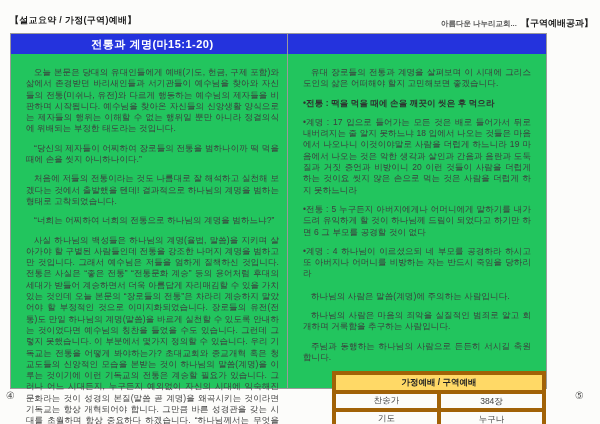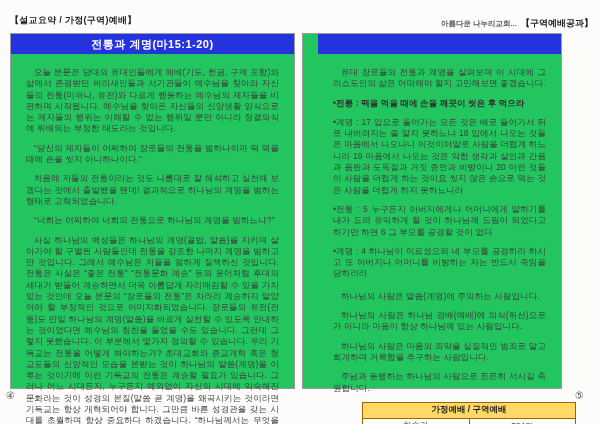--- a/index.html
+++ b/index.html
@@ -25,21 +25,21 @@
   .hdr-right .church{font-size:7.5px;color:#555;font-weight:bold;}
   .hdr-right .label{font-size:9px;font-weight:bold;color:#1e1e1e;margin-left:2px;}
 
   
   .pagebox{
     position:absolute;top:33px;height:356px;
     border:1px solid #9a9a9a;background:#22c55e;
     box-sizing:border-box;
   }
   .pagebox.left{left:10px;width:285px;}
-  .pagebox.right{left:302px;width:260px;padding-left:15px;}
+  .pagebox.right{left:287px;width:260px;}
 
   .titlebar{
     height:20px;background:#2433dd;
     display:flex;align-items:center;justify-content:center;
     color:#fff;font-weight:bold;font-size:11px;letter-spacing:.5px;
   }
 
   .bodytext{
     padding:5px 7px 0 7px;
     font-size:8.5px;line-height:11.3px;
@@ -53,21 +53,21 @@
 
   
   table.worship{
     border-collapse:collapse;
     margin:8px 0 0 44px;
     width:214px;
     font-size:8.5px;color:#3d3d3d;
     table-layout:fixed;
   }
   table.worship th,table.worship td{
-    border:1px solid #a16207;
+    border:4px solid #a16207;
     padding:1px 2px;text-align:center;vertical-align:middle;
   }
   table.worship th{
     background:#ffd966;font-weight:bold;color:#222;height:13px;
   }
   table.worship td.lbl{width:66px;height:12px;}
   table.worship td.val{white-space:pre-line;line-height:10.5px;}
 
   
   .pgnum{
@@ -105,21 +105,20 @@
 
   <div class="pagebox right">
     <div class="titlebar"></div>
     <div class="bodytext">
       <p class="indent">유대 장로들의 전통과 계명을 살펴보며 이 시대에 그리스도인의 삶은 어떠해야 할지 고민해보면 좋겠습니다.</p>
       <p class="bullet bold">•전통 : 떡을 먹을 때에 손을 깨끗이 씻은 후 먹으라</p>
       <p class="bullet">•계명 : 17 입으로 들어가는 모든 것은 배로 들어가서 뒤로 내버려지는 줄 알지 못하느냐 18 입에서 나오는 것들은 마음에서 나오나니 이것이야말로 사람을 더럽게 하느니라 19 마음에서 나오는 것은 악한 생각과 살인과 간음과 음란과 도둑질과 거짓 증언과 비방이니 20 이런 것들이 사람을 더럽게 하는 것이요 씻지 않은 손으로 먹는 것은 사람을 더럽게 하지 못하느니라</p>
       <p class="bullet">•전통 : 5 누구든지 아버지에게나 어머니에게 말하기를 내가 드려 유익하게 할 것이 하나님께 드림이 되었다고 하기만 하면 6 그 부모를 공경할 것이 없다</p>
       <p class="bullet">•계명 : 4 하나님이 이르셨으되 네 부모를 공경하라 하시고 또 아버지나 어머니를 비방하는 자는 반드시 죽임을 당하리라</p>
       <p class="indent gap">하나님의 사람은 말씀(계명)에 주의하는 사람입니다.</p>
-      <p class="indent">하나님의 사람은 하나님 경배(예배)에 의식(위선)으로 가 아니라 마음이 항상 하나님께 있는 사람입니다.</p>
       <p class="indent">하나님의 사람은 마음의 죄악을 실질적인 범죄로 알고 회개하며 거룩함을 추구하는 사람입니다.</p>
       <p class="indent">주님과 동행하는 하나님의 사람으로 든든히 서시길 축원합니다.</p>
     </div>
 
     <table class="worship">
       <tbody>
           <tr>
         <th colspan="2">가정예배 / 구역예배</th>
       </tr>
       <tr>

